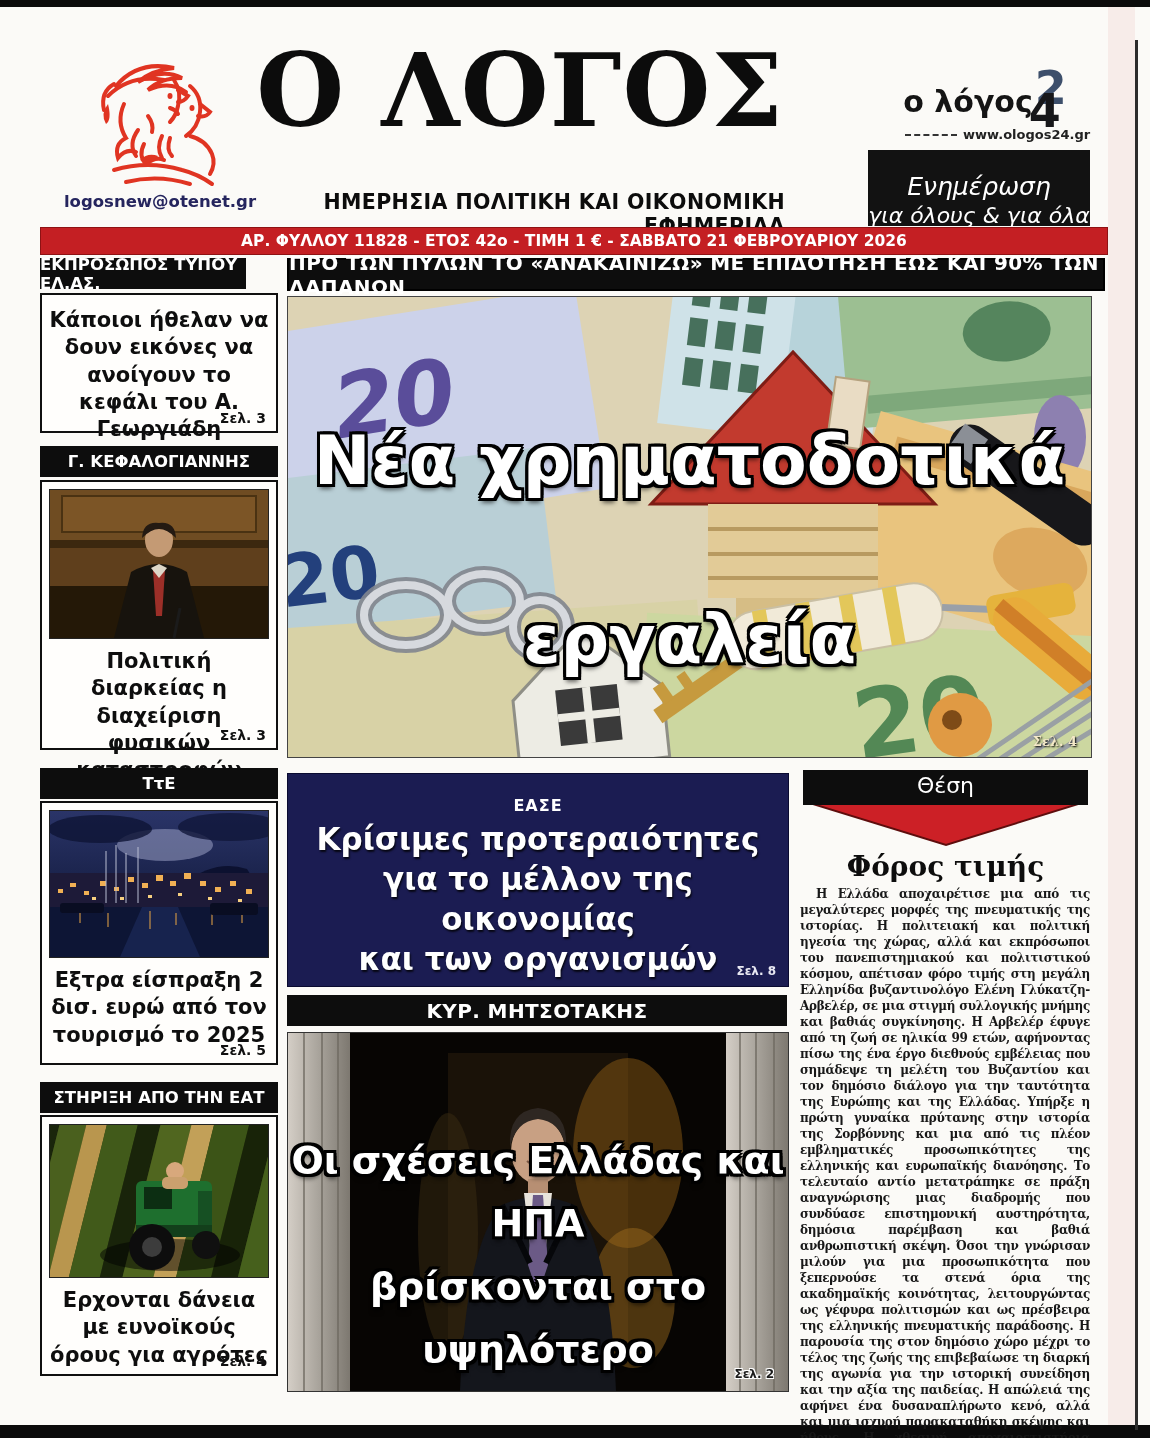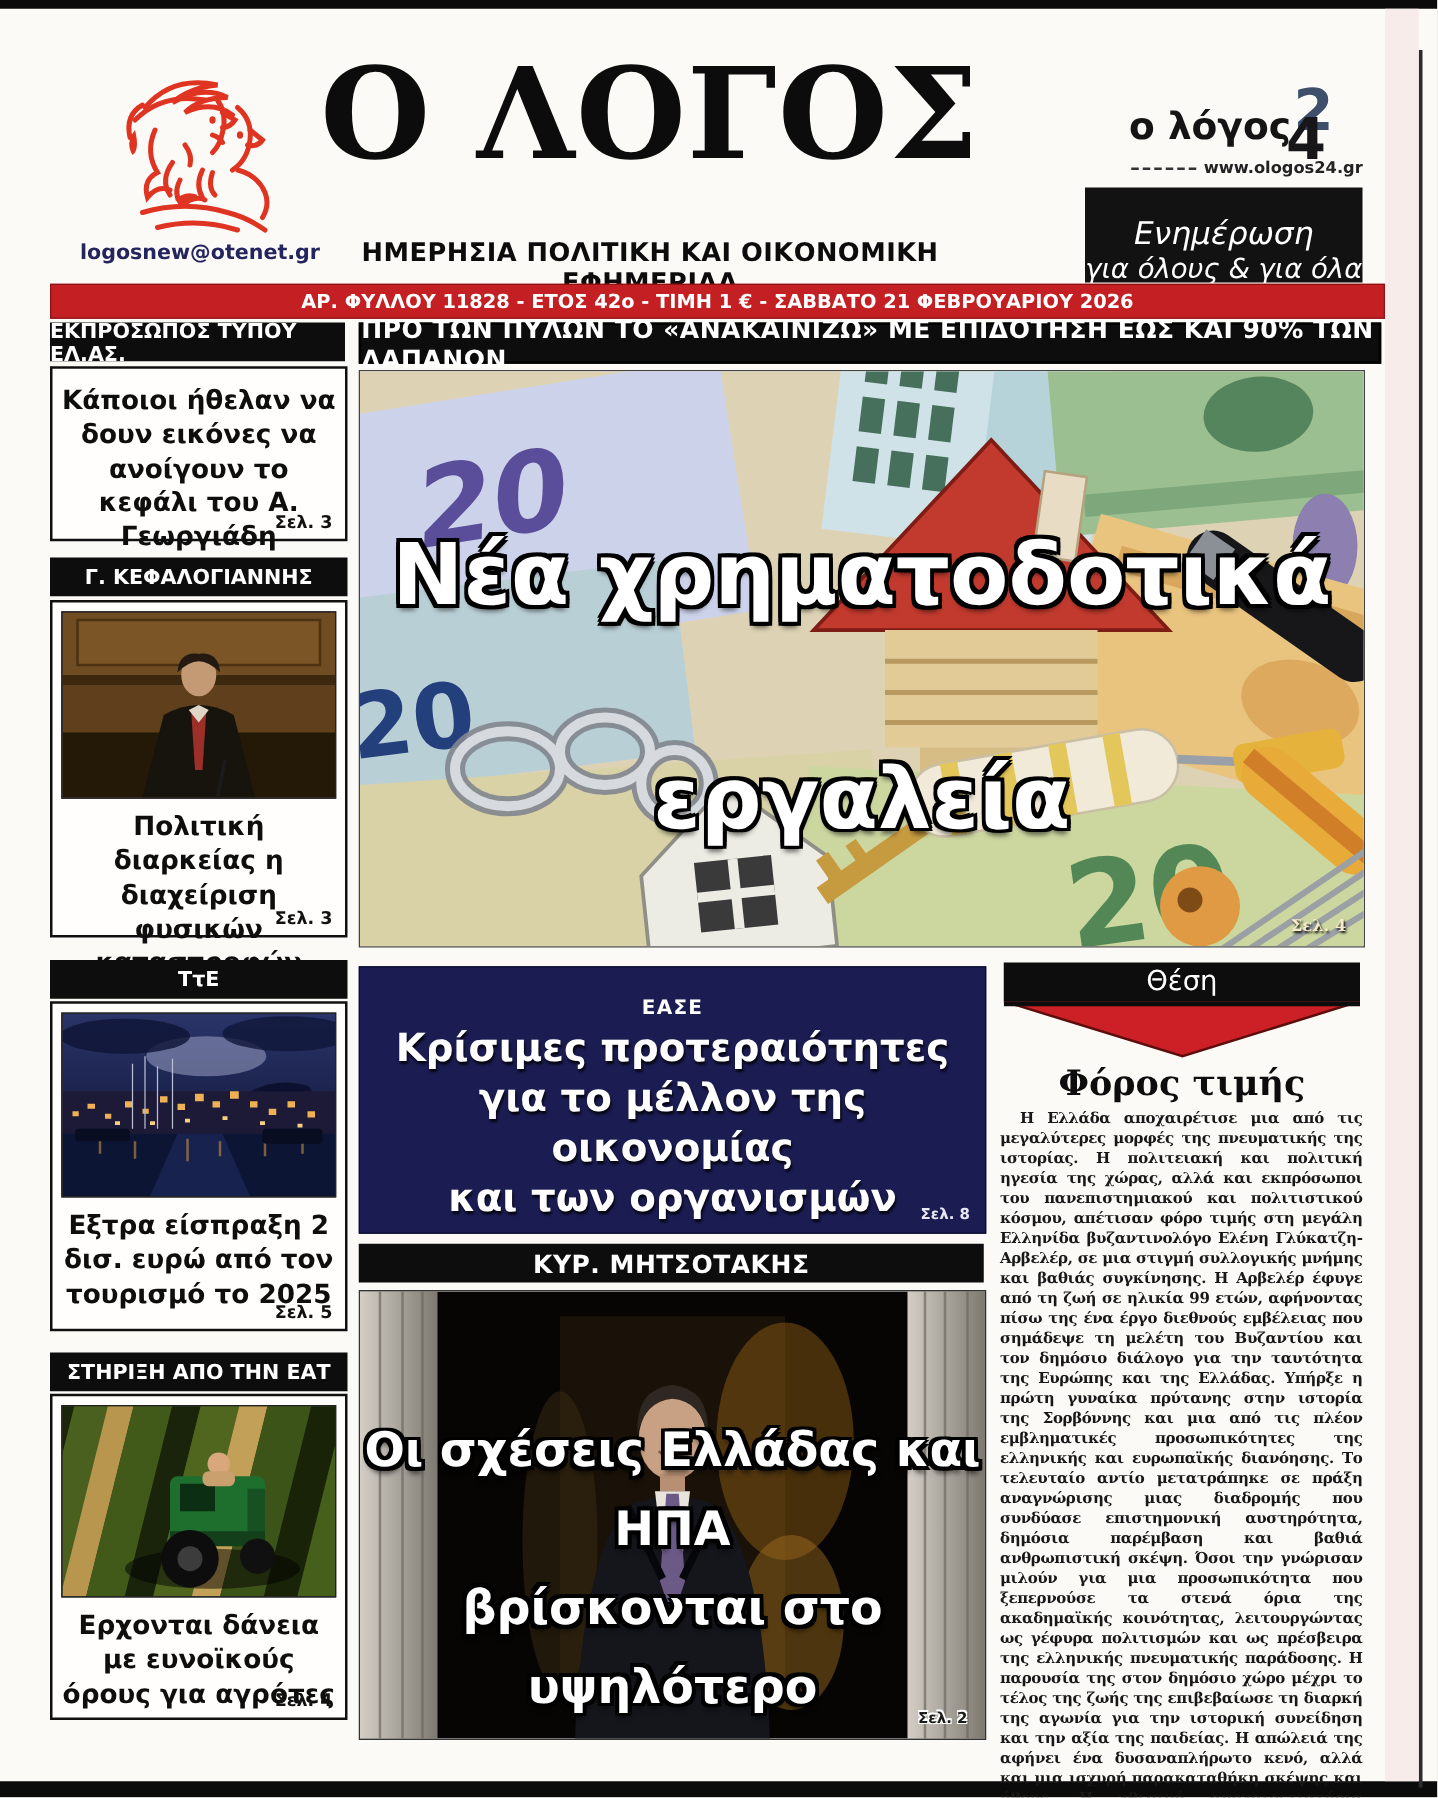--- a/index.html
+++ b/index.html
@@ -4,21 +4,21 @@
 <style>
   html,body{margin:0;padding:0;background:#e9e6e2;}
   .page{position:relative;width:1150px;height:1438px;background:#fbfaf7;overflow:hidden;
         font-family:"DejaVu Sans",sans-serif;color:#111;}
   .abs{position:absolute;}
   .edge-strip{background:#0b0b0b;}
   
   .email{font-weight:bold;font-size:16.5px;color:#25255e;text-align:center;}
   .paper-title{font-family:"DejaVu Serif",serif;font-weight:bold;font-size:101px;
                letter-spacing:1px;color:#0c0c0c;text-align:center;line-height:1;}
-  .paper-subtitle{font-weight:bold;font-size:20.5px;letter-spacing:.4px;text-align:center;color:#0c0c0c;}
+  .paper-subtitle{font-weight:bold;font-size:20.5px;letter-spacing:.4px;text-align:right;color:#0c0c0c;}
   .weblogo{font-weight:bold;font-size:30px;color:#141414;}
   .weblogo-num2{font-weight:bold;font-size:46px;color:#3d4f6b;line-height:.8;}
   .weblogo-num4{font-weight:bold;font-size:46px;color:#17171a;line-height:.8;margin-top:-14px;margin-left:-6px;}
   .website-line{font-weight:bold;font-size:13px;color:#222;display:flex;align-items:center;gap:6px;}
   .dashline{display:inline-block;width:52px;border-top:2px dashed #333;}
   .tagline-box{background:#121212;color:#fff;text-align:center;
                font-family:"DejaVu Sans",sans-serif;font-style:italic;}
   .tagline-box .l1{font-size:25px;padding-top:22px;text-align:center;}
   .tagline-box .l2{font-size:22px;padding-top:2px;}
   
@@ -117,21 +117,21 @@
       <span>www.ologos24.gr</span>
     </div>
     <div class="abs tagline-box" style="left:868px;top:140px;width:222px;height:76px;">
       <div class="l1">Ενημέρωση</div>
       <div class="l2">για όλους &amp; για όλα</div>
     </div>
   </div>
 
   <div class="abs issue-bar" style="left:40px;top:227px;width:1066px;height:26px;text-align:right;">ΑΡ. ΦΥΛΛΟΥ 11828 - ΕΤΟΣ 42ο - ΤΙΜΗ 1 € - ΣΑΒΒΑΤΟ 21 ΦΕΒΡΟΥΑΡΙΟΥ 2026</div>
 
-  <div class="abs kicker small" style="left:40px;top:258px;width:236px;height:31px;">ΕΚΠΡΟΣΩΠΟΣ ΤΥΠΟΥ ΕΛ.ΑΣ.</div>
+  <div class="abs kicker small" style="left:40px;top:258px;width:206px;height:31px;">ΕΚΠΡΟΣΩΠΟΣ ΤΥΠΟΥ ΕΛ.ΑΣ.</div>
   <div class="abs side-box" style="left:40px;top:293px;width:234px;height:136px;">
     <div class="side-headline" style="padding-top:12px;">Κάποιοι ήθελαν να δουν εικόνες να ανοίγουν το κεφάλι του Α. Γεωργιάδη</div>
     <div class="pageref">Σελ. 3</div>
   </div>
 
   <div class="abs kicker small" style="left:40px;top:446px;width:238px;height:31px;">Γ. ΚΕΦΑΛΟΓΙΑΝΝΗΣ</div>
   <div class="abs side-box" style="left:40px;top:480px;width:234px;height:266px;">
     <div class="photo-frame" style="left:7px;top:7px;width:218px;height:148px;">
       <svg width="218" height="148" viewBox="0 0 218 148" preserveAspectRatio="none">
         <rect width="218" height="148" fill="#5f3f1c"></rect>

